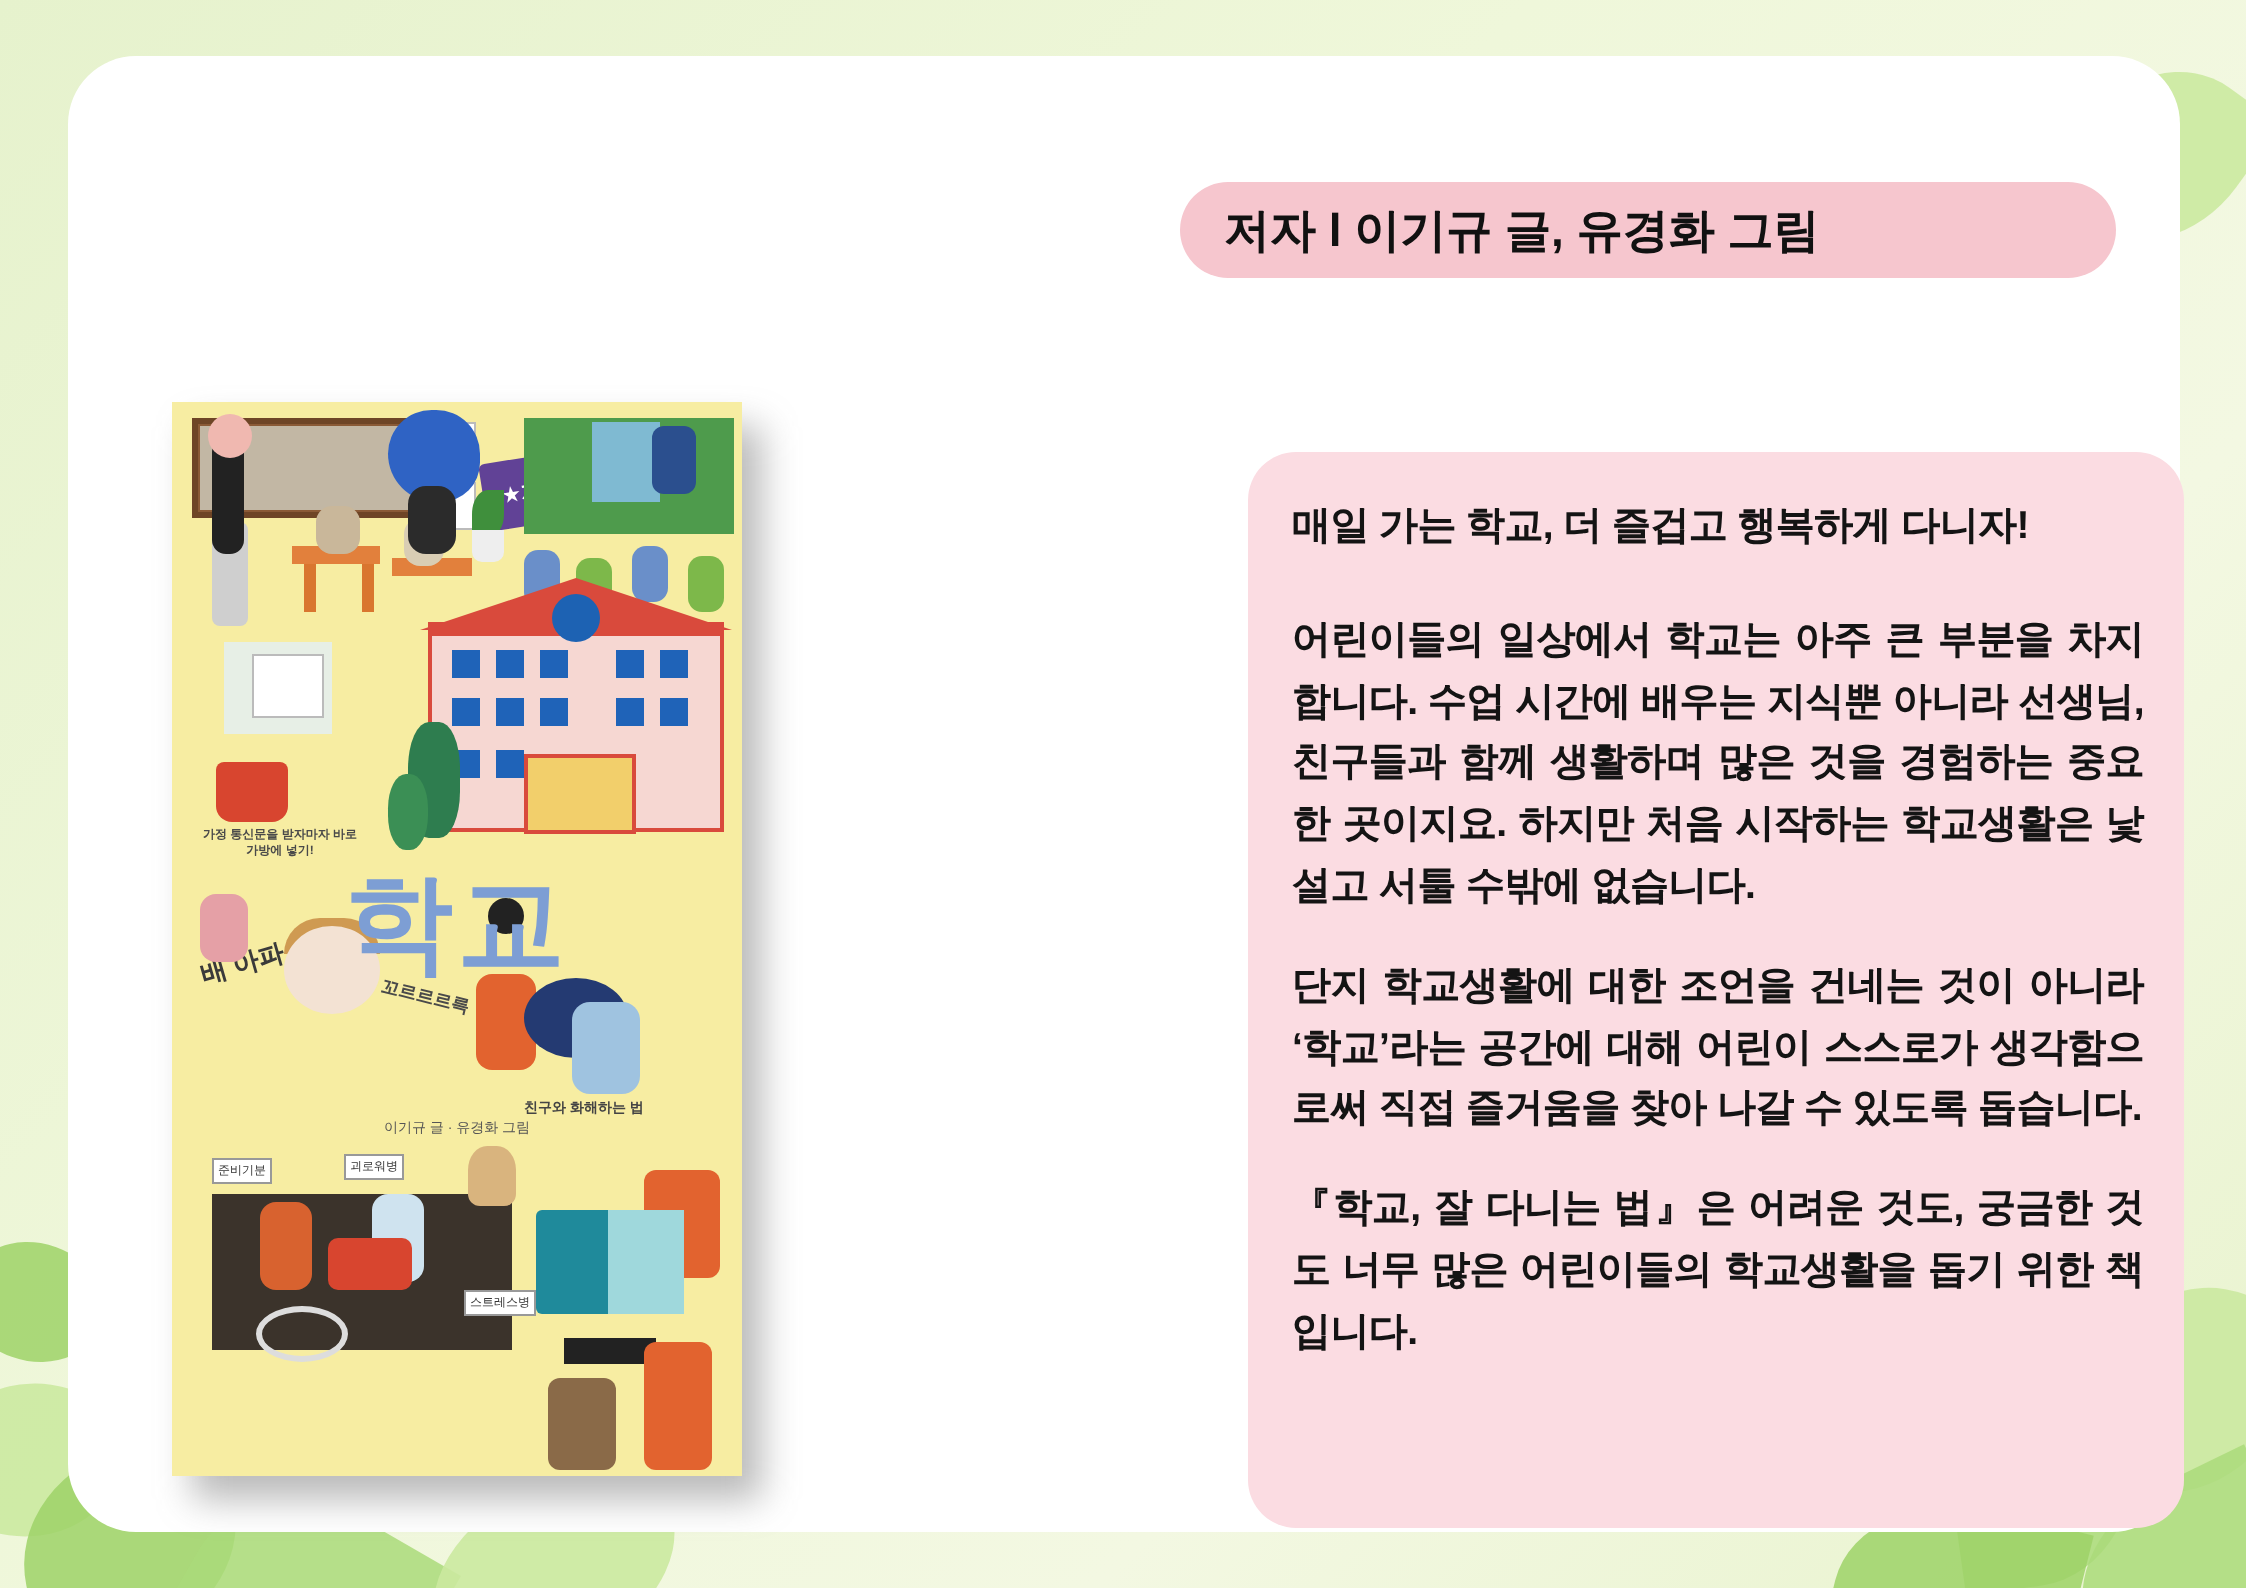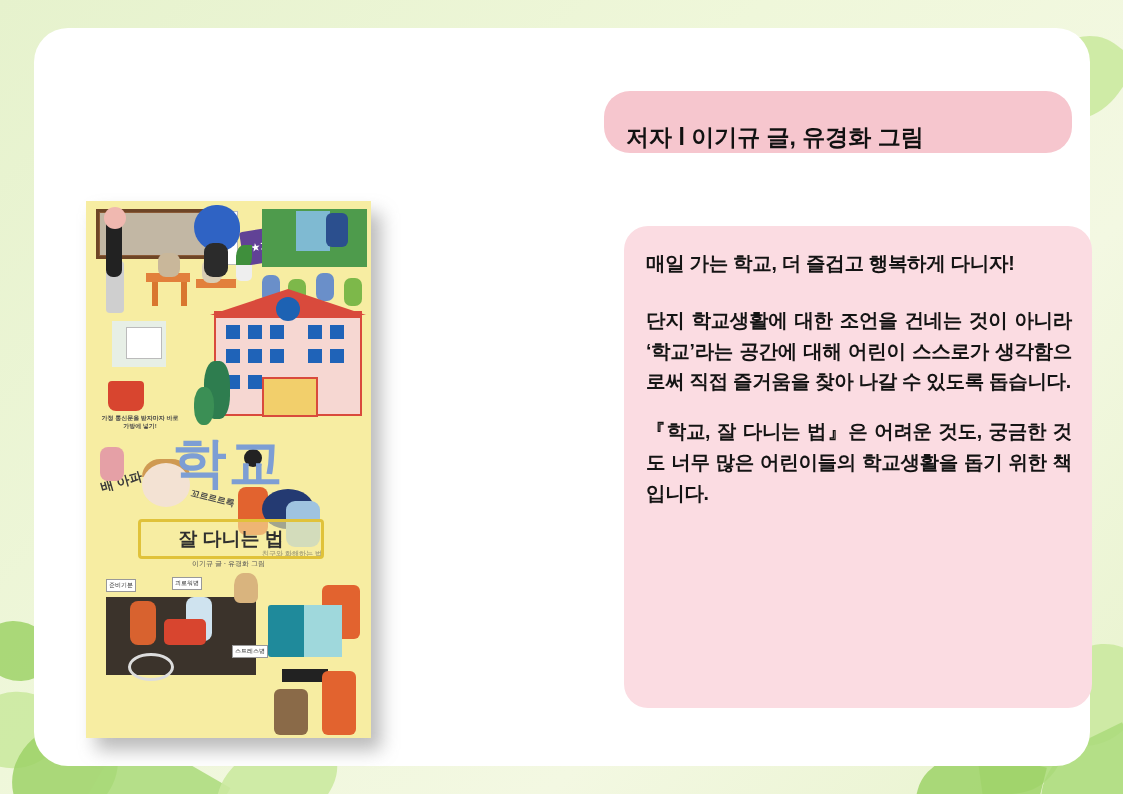--- a/index.html
+++ b/index.html
@@ -121,24 +121,24 @@
   .cv-tag{position:absolute;font-size:6px;background:#fff;border:1px solid #999;padding:1px 2px;color:#333;}
   .cv-smalllabel{position:absolute;font-size:7px;color:#444;font-weight:bold;}
   
   .meta-badge{
     position:absolute;background:#f6c6ce;border-radius:26px;
     display:flex;align-items:center;
   }
   .meta-badge .mt{
     font-size:23px;font-weight:bold;color:#111;padding-left:22px;white-space:nowrap;
   }
-  #badge-author{left:570px;top:63px;width:468px;height:62px;align-items:flex-end;}
+  #badge-author{left:556px;top:63px;width:468px;height:48px;}
   #badge-call{left:590px;top:129px;width:468px;height:50px;}
   #desc-panel{
-    position:absolute;left:590px;top:198px;width:468px;height:482px;
+    position:absolute;left:590px;top:198px;width:468px;height:538px;
     background:#fbdce2;border-radius:24px;
     padding:22px 20px 16px 22px;box-sizing:border-box;
   }
   #desc-panel p{
     margin:0 0 19px 0;
     font-size:19.5px;line-height:1.58;font-weight:bold;color:#141414;
     letter-spacing:-.3px;text-align:justify;
   }
   #desc-panel p:first-child{margin-bottom:26px;}
 </style>
@@ -231,23 +231,20 @@
       <div class="cv cv-ball"></div>
       <div class="cv cv-redfig2"></div>
       <div class="cv cv-orange-r"></div>
       <div class="cv cv-bubble"></div>
       <div class="cv cv-blue-r"></div>
       <span class="cv-smalllabel" style="left:176px;top:348px;font-size:7px;">친구와 화해하는 법</span>
 
       <div class="cv cv-bigtitle">
         <div class="bt">학교</div>
       </div>
-      <div class="cv cv-subbanner">
-        <span class="st">잘 다니는 법</span>
-      </div>
       <div class="cv cv-credit">이기규 글 · 유경화 그림</div>
 
       <div class="cv cv-darkdesk"></div>
       <div class="cv cv-lamp"></div>
       <div class="cv cv-kid-l"></div>
       <div class="cv cv-kid-r"></div>
       <div class="cv cv-bag"></div>
       <div class="cv cv-stetho"></div>
       <span class="cv-tag" style="left:20px;top:378px;">준비기분</span>
       <span class="cv-tag" style="left:86px;top:376px;">괴로워병</span>
@@ -259,17 +256,18 @@
       <div class="cv cv-redfig"></div>
     </div>
   </div>
 
   <div class="meta-badge" id="badge-author">
     <span class="mt">저자 l 이기규 글, 유경화 그림</span>
   </div>
 
   <div id="desc-panel">
     <p> 매일 가는 학교, 더 즐겁고 행복하게 다니자!</p>
+    <p> 어린이들의 일상에서 학교는 아주 큰 부분을 차지합니다. 수업 시간에 배우는 지식뿐 아니라 선생님, 친구들과 함께 생활하며 많은 것을 경험하는 중요한 곳이지요. 하지만 처음 시작하는 학교생활은 낯설고 서툴 수밖에 없습니다.</p>
     <p> 단지 학교생활에 대한 조언을 건네는 것이 아니라 ‘학교’라는 공간에 대해 어린이 스스로가 생각함으로써 직접 즐거움을 찾아 나갈 수 있도록 돕습니다.</p>
     <p>『학교, 잘 다니는 법』은 어려운 것도, 궁금한 것도 너무 많은 어린이들의 학교생활을 돕기 위한 책입니다.</p>
   </div>
 
 </div>
 
 </body></html>

